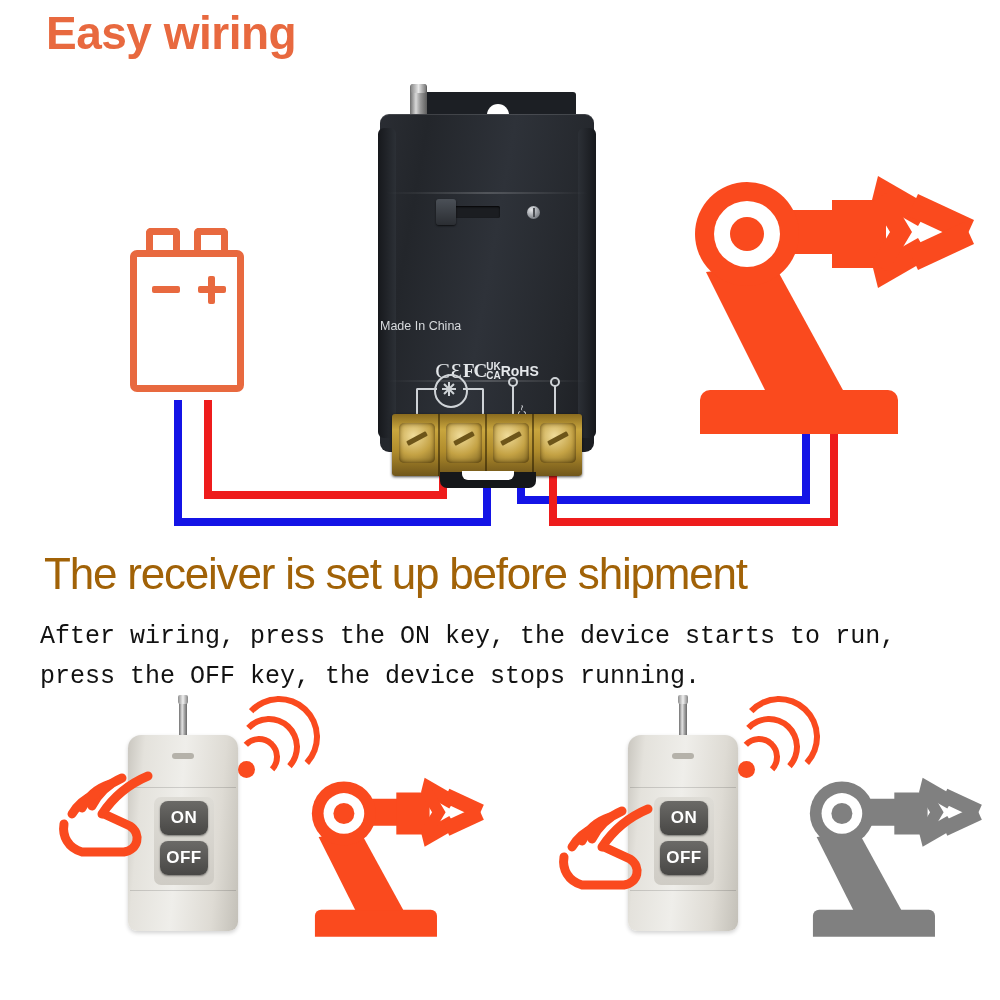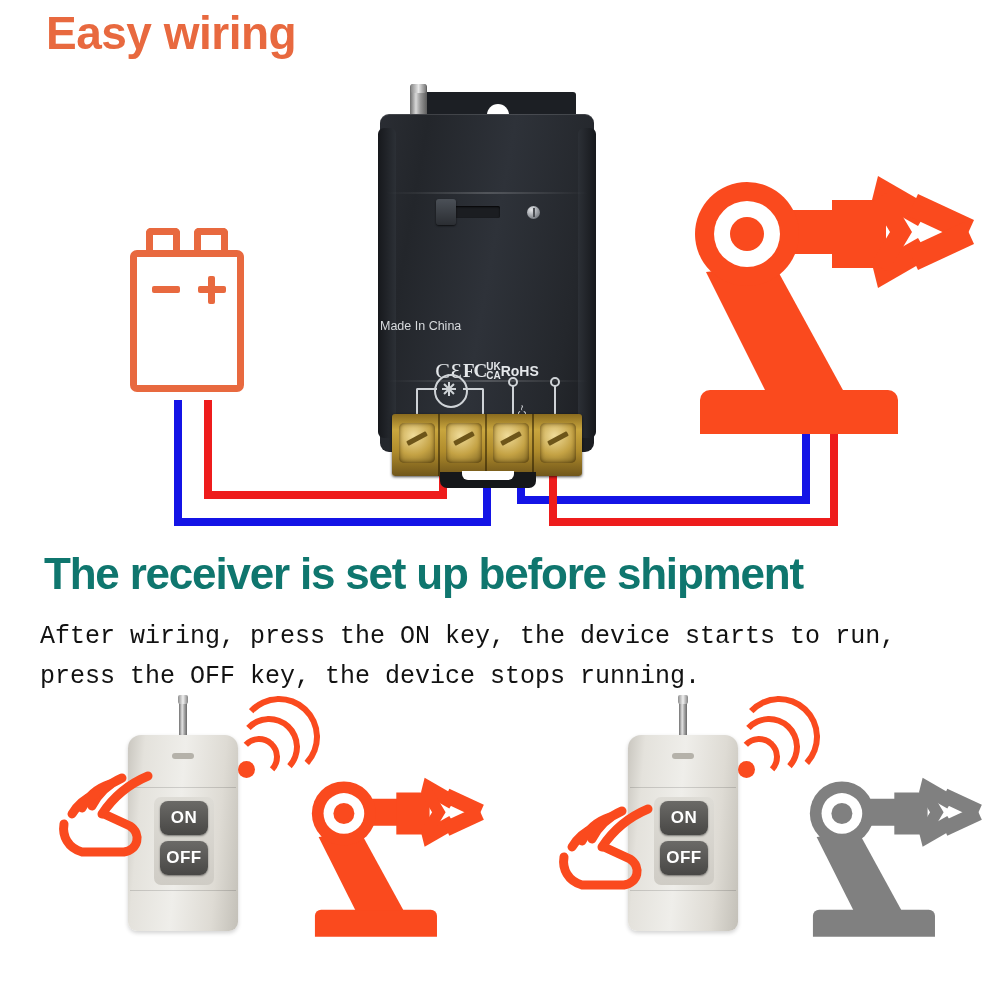--- a/index.html
+++ b/index.html
@@ -14,22 +14,22 @@
 
   
   .h-easy{
     left:46px;top:6px;
     font-size:46px;font-weight:bold;
     color:#E8693F;letter-spacing:-0.5px;
     white-space:nowrap;
   }
   .h-receiver{
     left:44px;top:549px;
-    font-size:44px;font-weight:bold;
-    color:#0f766e;letter-spacing:-1.2px;
+    font-size:44px;font-weight:normal;
+    color:#a16207;letter-spacing:-1.2px;
     white-space:nowrap;
   }
   .body-line{
     left:40px;
     font-size:25px;color:#121212;
     white-space:nowrap;font-weight:normal;font-family:Liberation Mono, monospace;
   }
   .bl1{top:622px;}
   .bl2{top:662px;}
 

